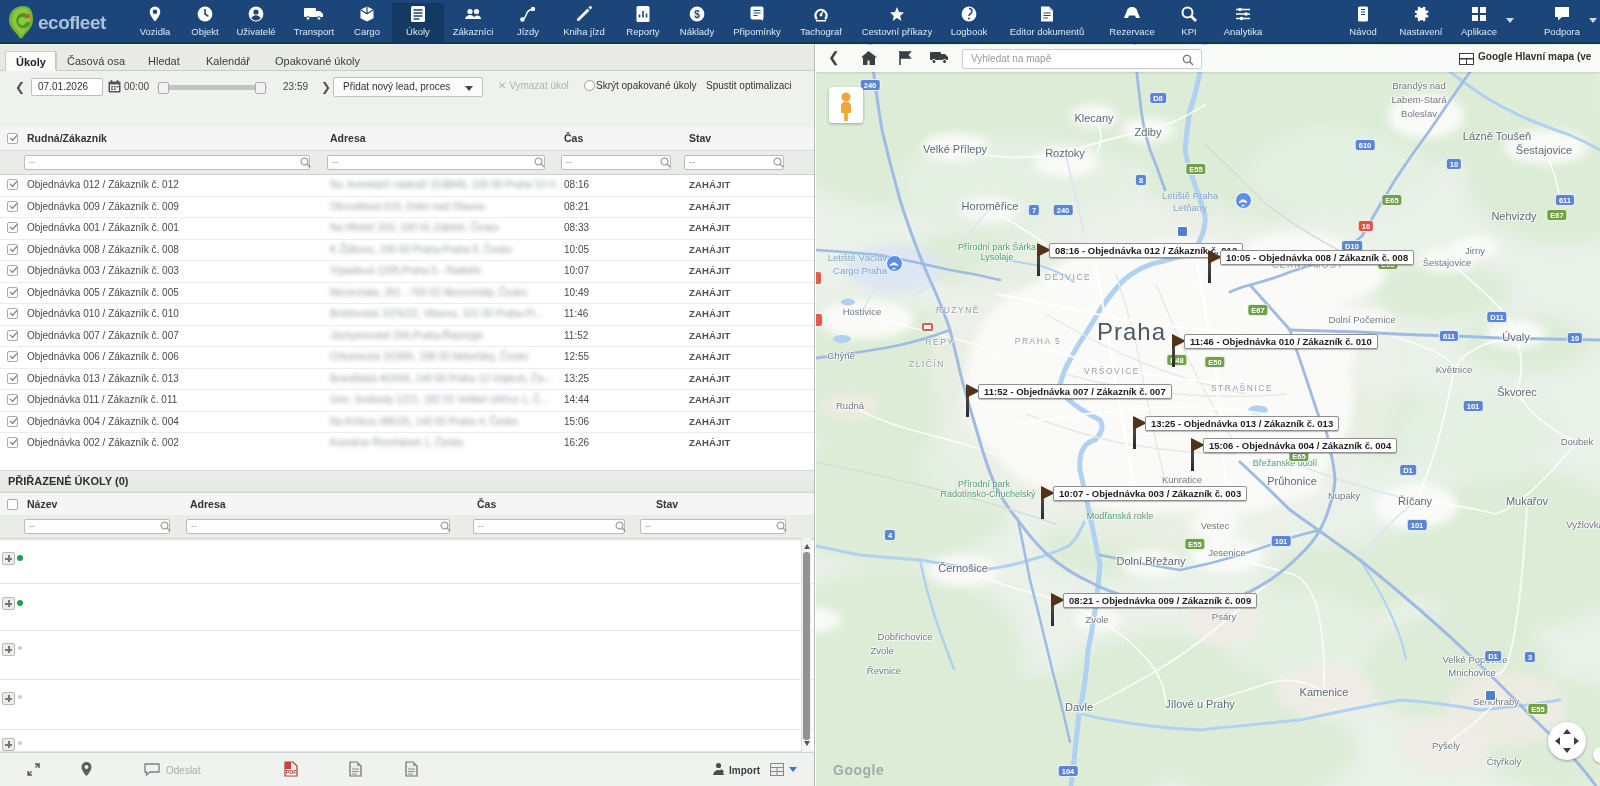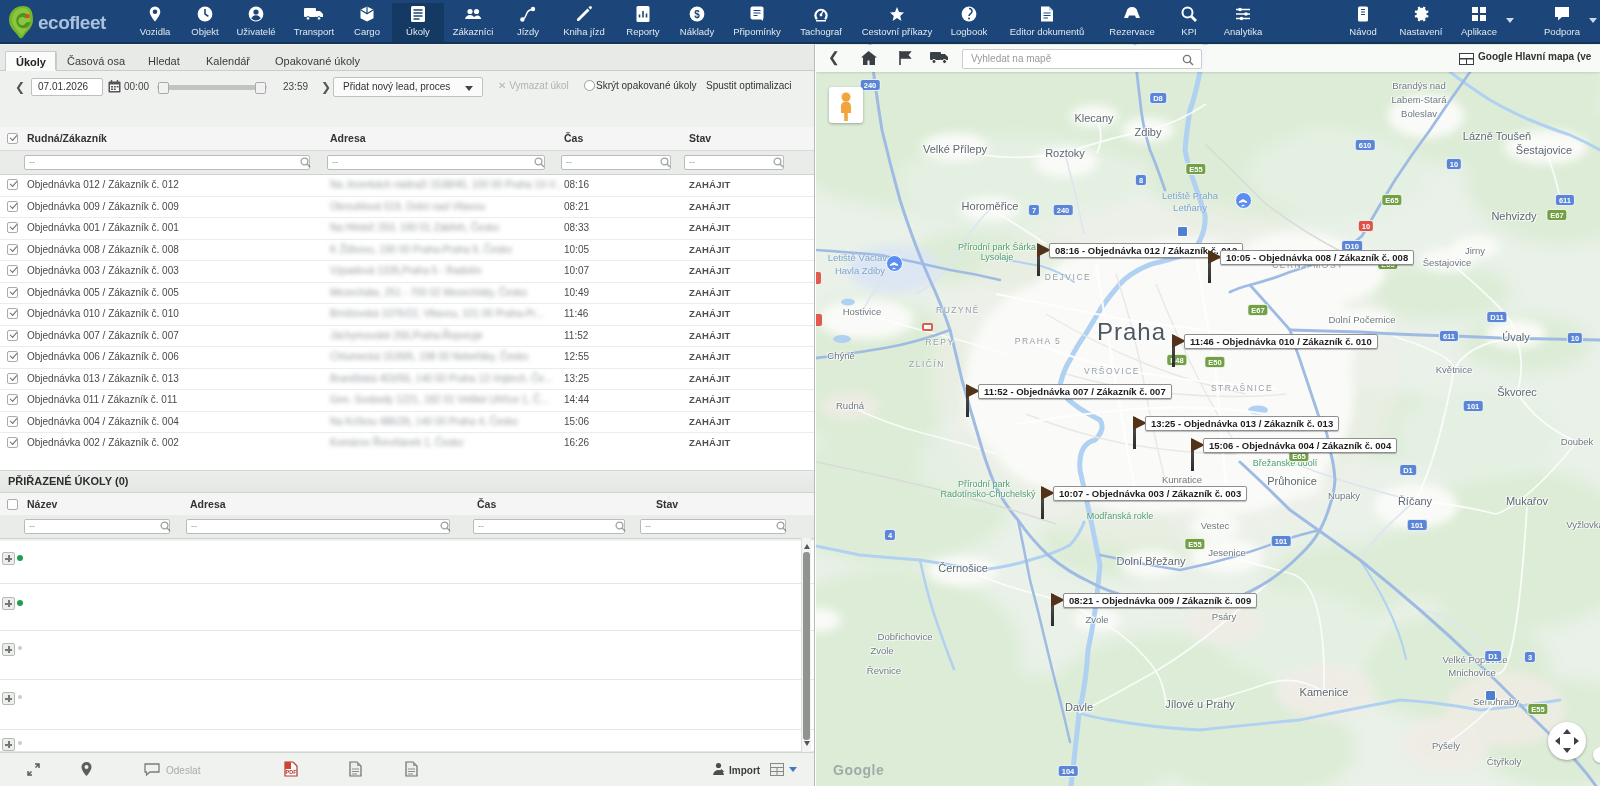--- a/index.html
+++ b/index.html
@@ -734,21 +734,21 @@
 <div class="mt mts" style="left:546px;top:270px">Dolní Počernice</div>
 <div class="mt mts" style="left:366px;top:430px">Kunratice</div>
 
 <div class="mpk" style="left:181px;top:198px">Přírodní park Šárka</div>
 <div class="mpk" style="left:181px;top:208px">Lysolaje</div>
 <div class="mpk" style="left:168px;top:435px">Přírodní park</div>
 <div class="mpk" style="left:172px;top:445px">Radotínsko-Chuchelský</div>
 <div class="mpk" style="left:304px;top:467px">Modřanská rokle</div>
 <div class="mpk" style="left:469px;top:414px">Břežanské údolí</div>
 <div class="mwa" style="left:44px;top:208px">Letiště Václava</div>
-<div class="mwa" style="left:44px;top:221px">Havla Zdiby</div>
+<div class="mwa" style="left:44px;top:221px">Cargo Praha</div>
 <div class="mwa" style="left:374px;top:146px">Letiště Praha</div>
 <div class="mwa" style="left:374px;top:158px">Letňany</div>
 
 <div style="position:absolute;left:419px;top:148px;width:17px;height:17px;border-radius:50%;background:#5b8ef0;border:1.5px solid #fff"><svg width="14" height="14" viewBox="0 0 14 14" style="margin:0">
           <path d="M7 2v4l4 2.5v1.5L7 9v2.5l1.5 1v1L7 13l-1.5.5v-1l1.5-1V9l-4 1V8.5L7 6z" fill="#fff"></path>
         </svg></div>
 <div style="position:absolute;left:70px;top:211px;width:17px;height:17px;border-radius:50%;background:#5b8ef0;border:1.5px solid #fff"><svg width="14" height="14" viewBox="0 0 14 14">
           <path d="M7 2v4l4 2.5v1.5L7 9v2.5l1.5 1v1L7 13l-1.5.5v-1l1.5-1V9l-4 1V8.5L7 6z" fill="#fff"></path>
         </svg></div>
 <div style="position:absolute;left:361px;top:182px;width:11px;height:11px;border-radius:2px;background:#4e7fd0;border:1px solid #fff"></div>

